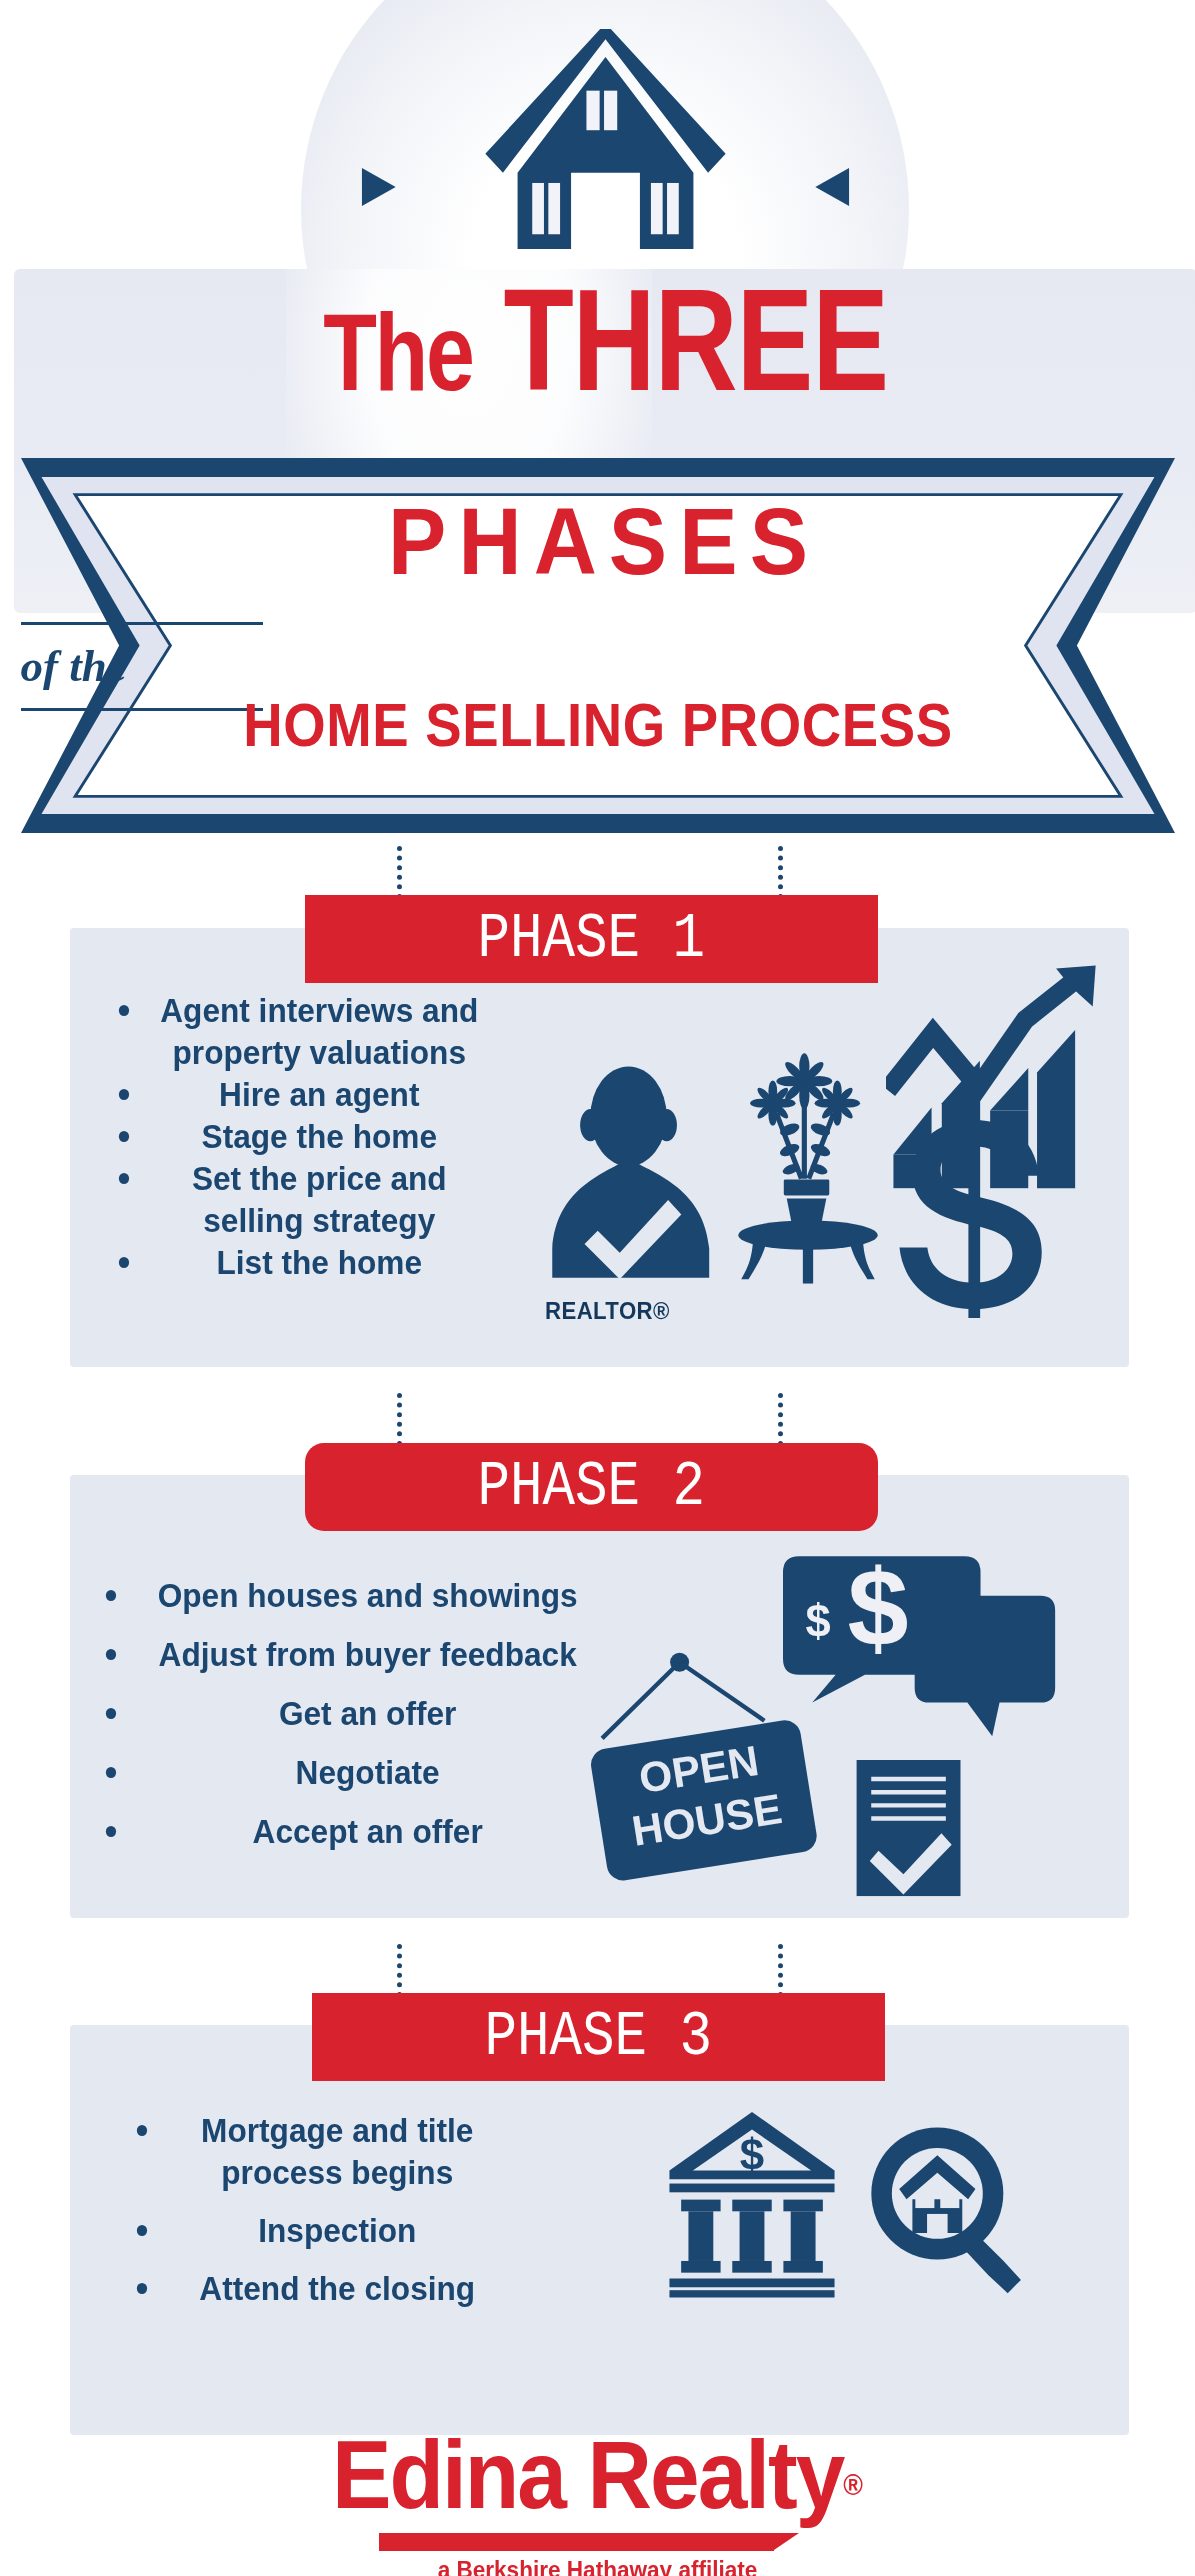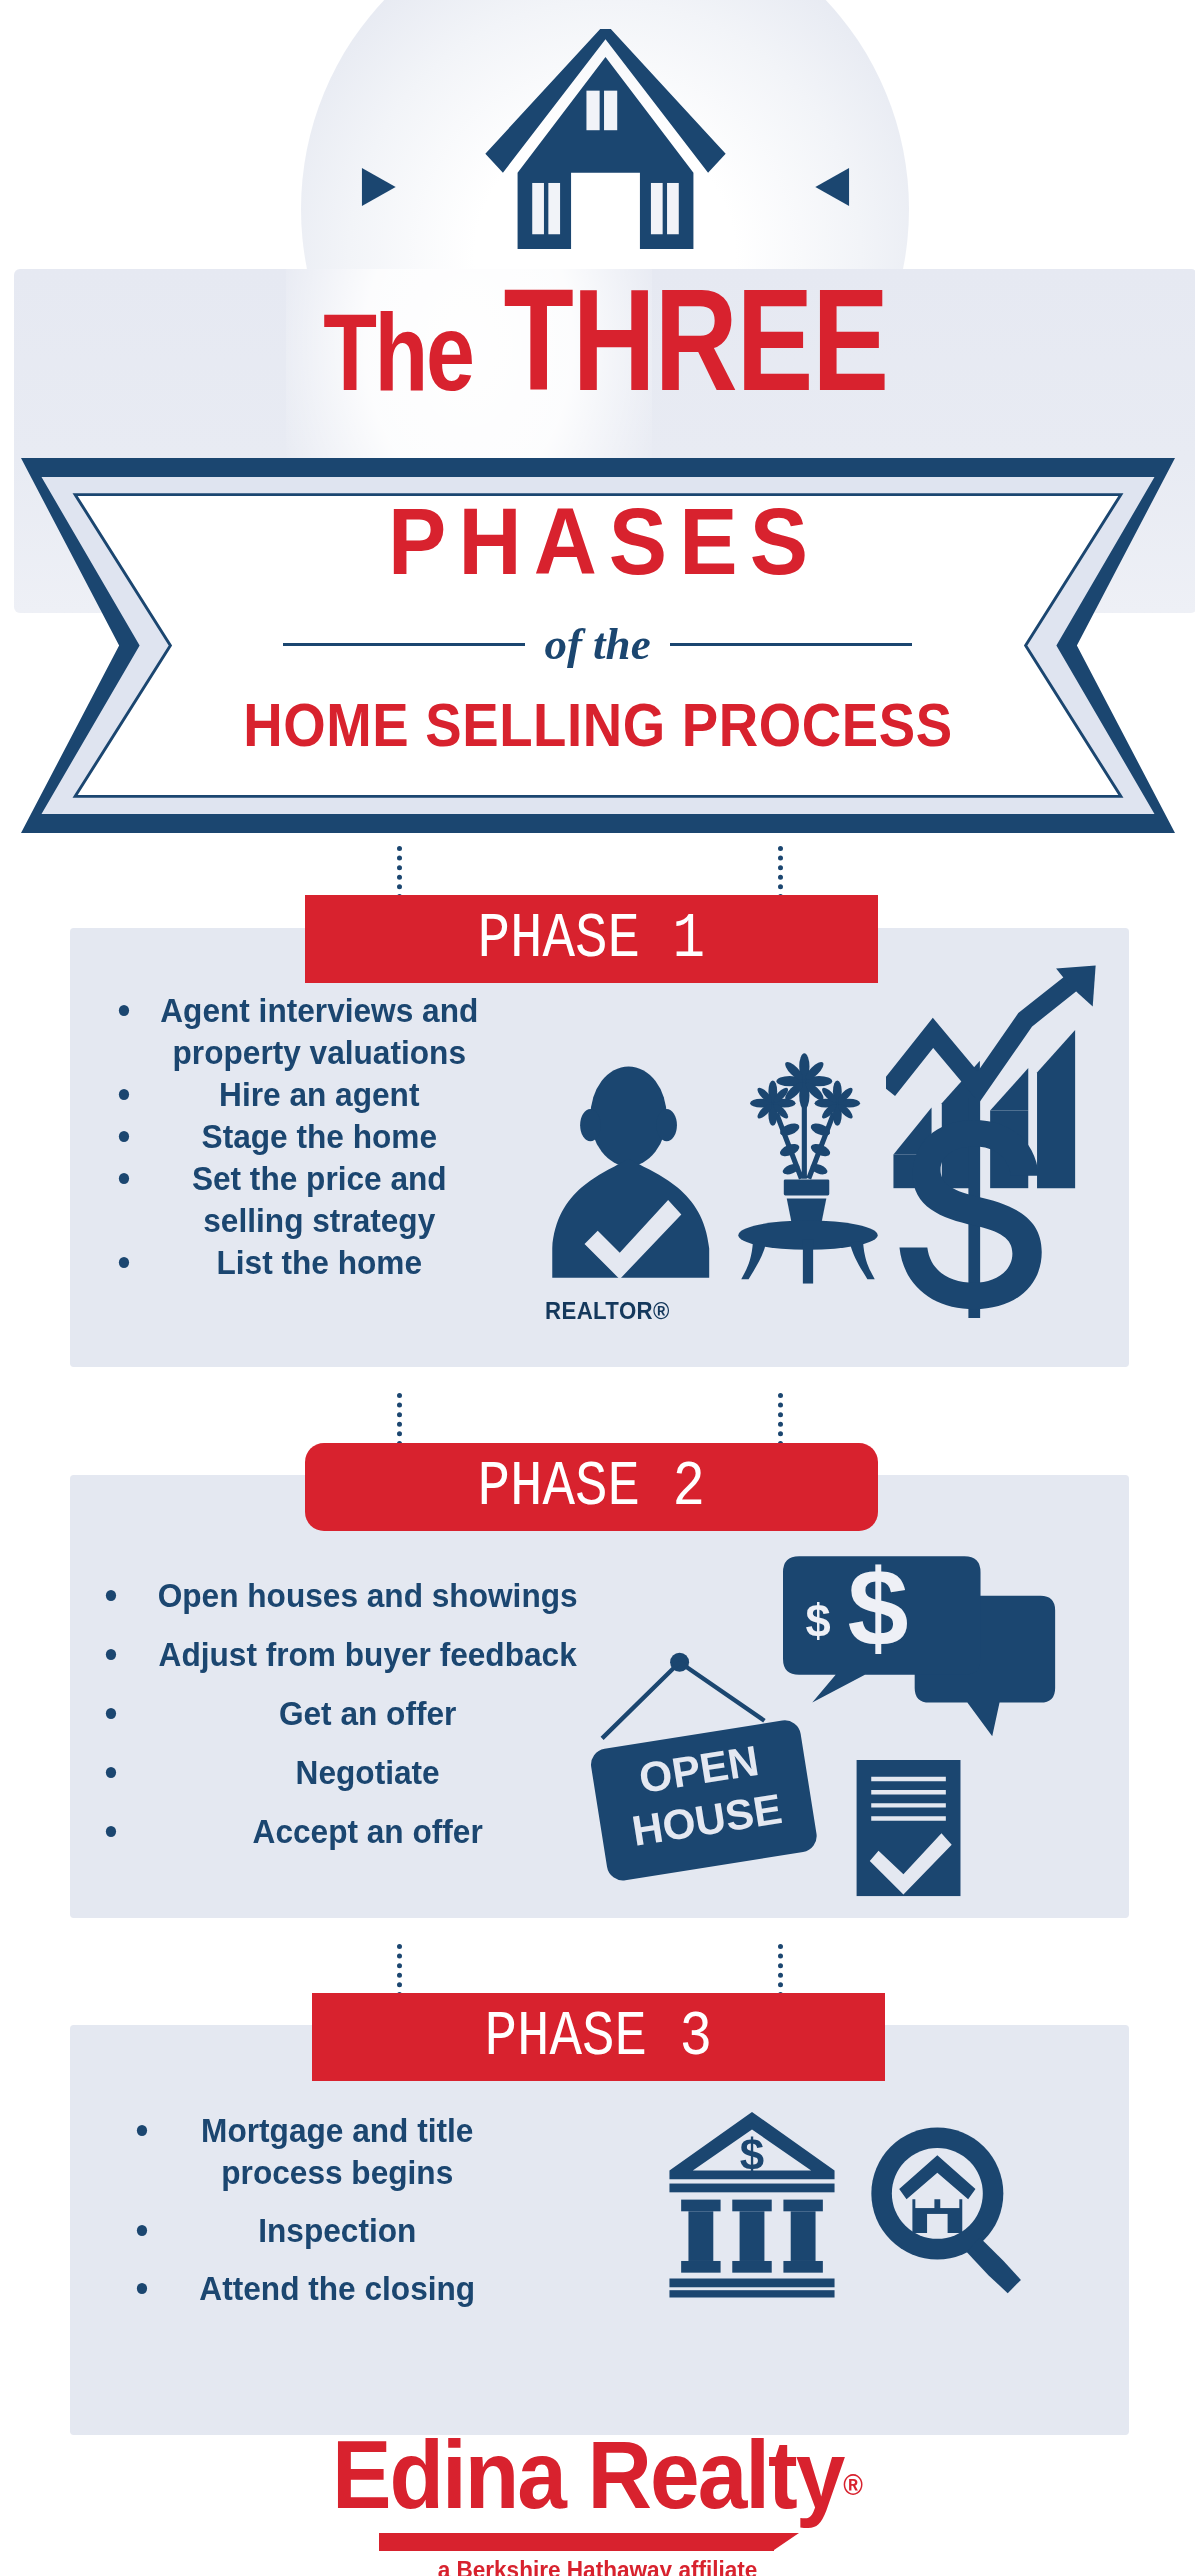--- a/index.html
+++ b/index.html
@@ -60,21 +60,21 @@
     position:absolute; left:0; top:37px; width:1154px;
     text-align:center;
     color:#d8222e; font-weight:bold;
     font-size:94px; line-height:94px;
     letter-spacing:13px;
     text-indent:13px;
     transform:scaleX(.93); transform-origin:50% 50%;
   }
   .ofthe-row {
     position:absolute; left:0; top:164px; width:1154px;
-    display:flex; align-items:center; justify-content:center; gap:19px;
+    display:flex; justify-content:center; gap:19px;flex-direction:column;
   }
   .ofthe-rule { width:242px; height:2.9px; background:#1b4670; }
   .ofthe {
     color:#1b4670; font-style:italic; font-weight:bold;
     font-size:45px; line-height:45px;
     font-family:"Liberation Serif", serif;
   }
   .hsp {
     position:absolute; left:0; top:236px; width:1154px;
     text-align:center; color:#d8222e; font-weight:bold;

